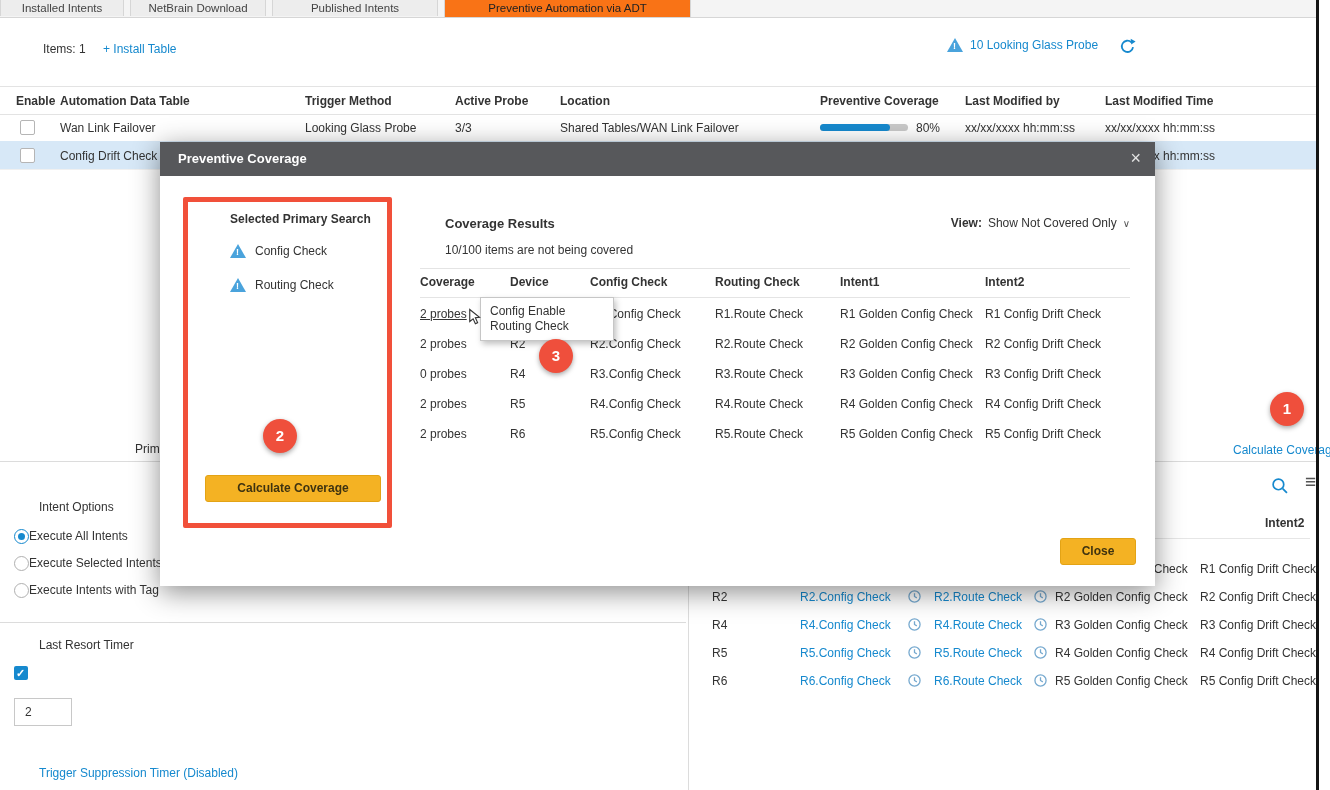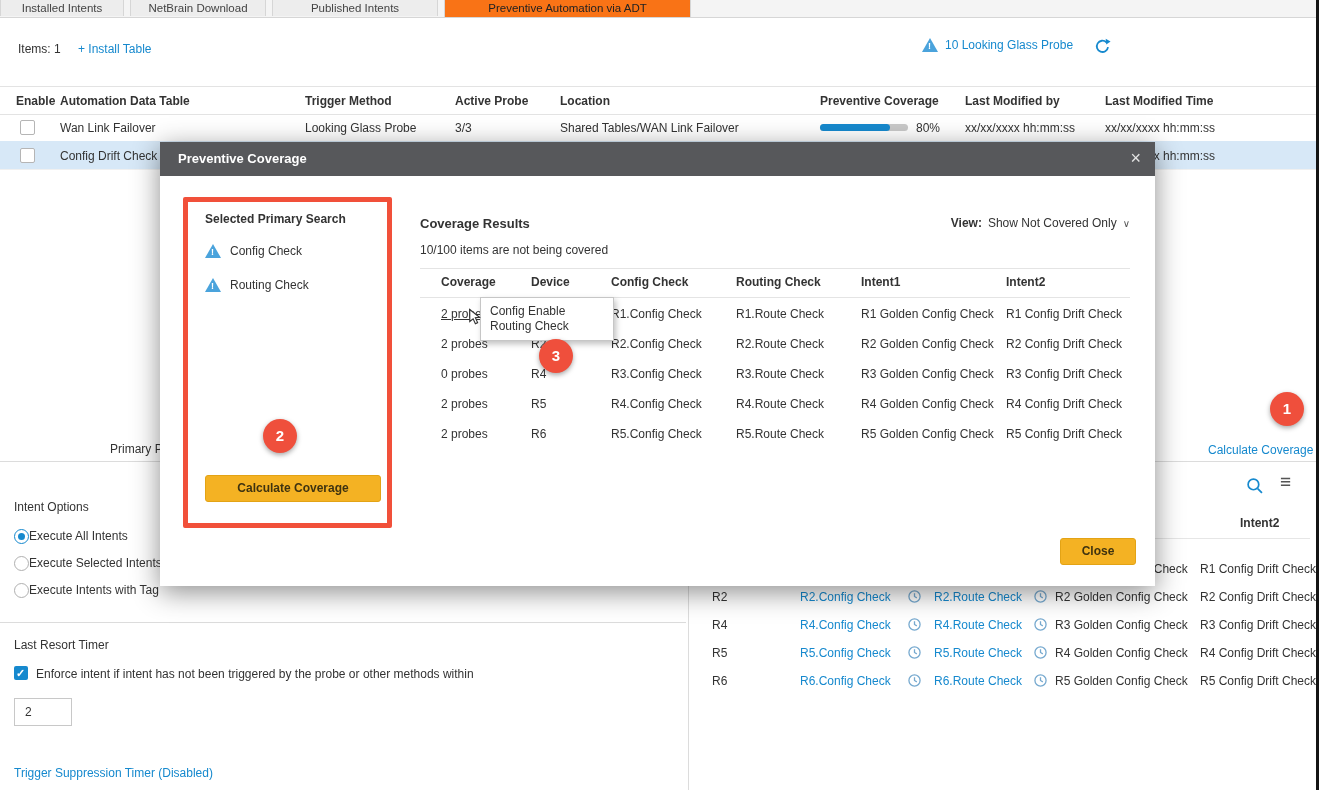--- a/index.html
+++ b/index.html
@@ -1,18 +1,18 @@
 <!DOCTYPE html>
 <html><head>
 <meta charset="utf-8">
 <style>
   html,body{margin:0;padding:0;background:#fff;}
   .page{position:relative;width:1330px;height:790px;background:#fff;overflow:hidden;
         font-family:"Liberation Sans",sans-serif;font-size:12px;color:#333;}
-  .abs{position:absolute;white-space:nowrap;}
+  .abs{position:absolute;white-space:nowrap;margin-left:25px;}
   .bold{font-weight:bold;}
   .blue{color:#1689ce;}
   .italic{font-style:italic;}
 
   
   .tabbar{position:absolute;left:0;top:0;width:1316px;height:17px;background:#f4f4f4;
           border-bottom:1px solid #d6d6d6;display:flex;}
   .tab{height:16px;line-height:16px;text-align:center;background:#ededed;color:#444;
        border-left:1px solid #d6d6d6;border-right:1px solid #d6d6d6;margin-right:6px;
        font-size:11.5px;overflow:hidden;}
@@ -59,21 +59,21 @@
 
   
   .modal{position:absolute;left:160px;top:142px;width:995px;height:444px;background:#fff;
          box-shadow:0 6px 26px rgba(0,0,0,0.45);z-index:100;}
   .modal-header{position:absolute;left:0;top:0;width:100%;height:34px;background:#57585b;}
   .modal-title{position:absolute;left:18px;top:0;line-height:34px;color:#fff;font-size:13px;font-weight:bold;}
   .modal-close{position:absolute;right:14px;top:6px;color:#e4e4e4;font-size:18px;cursor:default;}
   .mtable-header{position:absolute;left:260px;top:126px;width:710px;height:28px;
                  border-top:1px solid #e4e4e4;border-bottom:1px solid #e4e4e4;}
   .mrow{position:absolute;left:260px;width:710px;height:30px;}
-  .mc{position:absolute;top:7px;white-space:nowrap;margin-left:21px;}
+  .mc{position:absolute;top:7px;white-space:nowrap;}
   .mc0{left:0;} .mc1{left:90px;} .mc2{left:170px;} .mc3{left:295px;} .mc4{left:420px;} .mc5{left:565px;}
   .hover-underline{text-decoration:underline;}
   .btn-yellow{position:absolute;background:#f4b223;border:1px solid #e3a315;border-radius:3px;
               text-align:center;font-weight:bold;color:#3f3310;line-height:25px;height:27px;box-sizing:border-box;}
   .tooltip{position:absolute;left:320px;top:155px;width:114px;background:#fff;border:1px solid #c6c6c6;
            box-shadow:2px 3px 6px rgba(0,0,0,0.25);padding:6px 9px;z-index:30;line-height:15px;}
   .cursor-icon{position:absolute;left:306px;top:166px;z-index:35;}
 
   
   .brow{position:absolute;left:0;width:1316px;height:24px;}
@@ -163,21 +163,20 @@
   </div>
   <div class="opt-row" style="top:581px">
     <span class="radio"></span>
     <span>Execute Intents with Tag</span>
   </div>
 
   <div class="hline" style="left:0;top:622px;width:686px"></div>
   <span class="abs" style="left:14px;top:638px">Last Resort Timer</span>
 
   <span class="chk-checked"></span>
-  <span class="abs" style="left:36px;top:667px">Enforce intent if intent has not been triggered by the probe or other methods within</span>
 
   <div class="num-input">2</div>
 
   <span class="abs blue" style="left:14px;top:766px">Trigger Suppression Timer (Disabled)</span>
 
   <span class="abs blue" style="left:1208px;top:443px">Calculate Coverage</span>
   <span class="abs" style="left:1246px;top:477px">
     <svg width="17" height="17" viewBox="0 0 16 16">
         <circle cx="7" cy="7" r="5" fill="none" stroke="#1689ce" stroke-width="1.6"></circle>
         <line x1="11" y1="11" x2="15" y2="15" stroke="#1689ce" stroke-width="1.6"></line>

